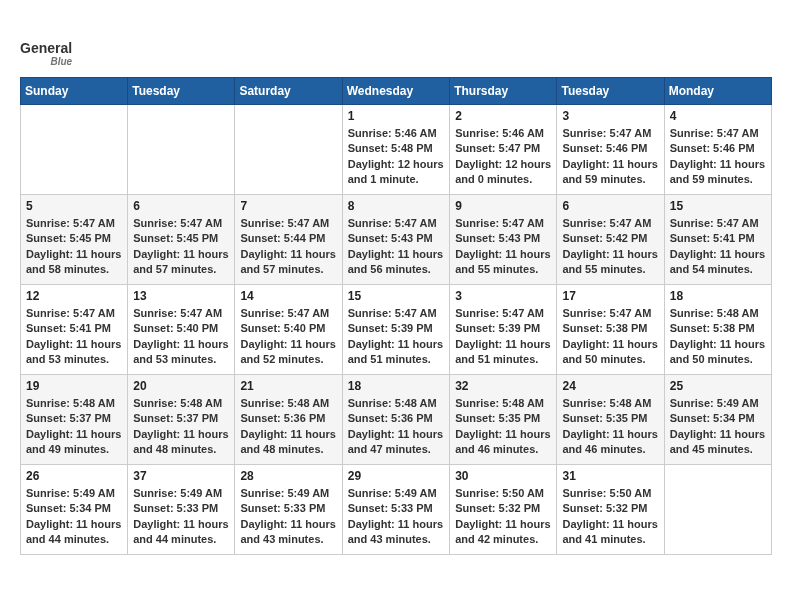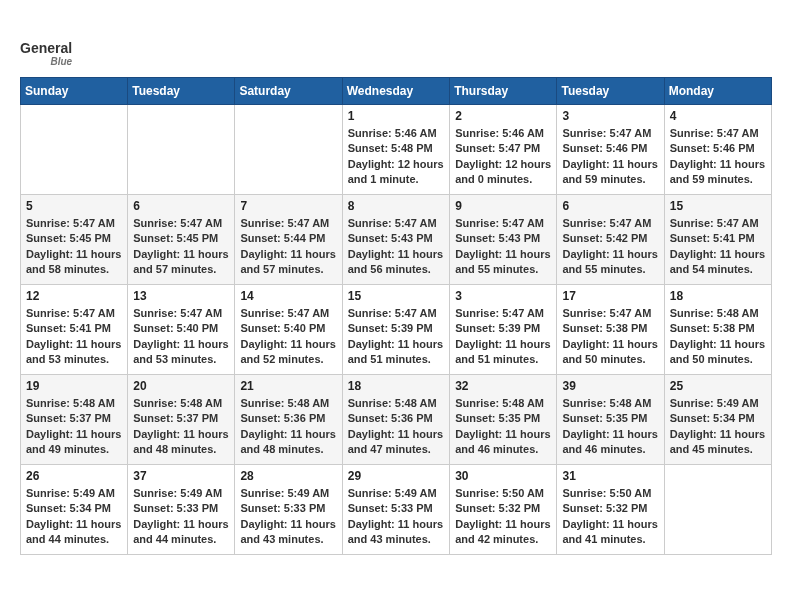--- a/index.html
+++ b/index.html
@@ -268,21 +268,21 @@
 and 47 minutes.</div>
         </td>
         <td data-name="calendar-cell">
           <div class="day-num" data-name="day-number">32</div>
           <div class="day-info" data-name="day-info" style="white-space: pre-line;">Sunrise: 5:48 AM
 Sunset: 5:35 PM
 Daylight: 11 hours
 and 46 minutes.</div>
         </td>
         <td data-name="calendar-cell">
-          <div class="day-num" data-name="day-number">39</div>
+          <div class="day-num" data-name="day-number">24</div>
           <div class="day-info" data-name="day-info" style="white-space: pre-line;">Sunrise: 5:48 AM
 Sunset: 5:35 PM
 Daylight: 11 hours
 and 46 minutes.</div>
         </td>
         <td data-name="calendar-cell">
           <div class="day-num" data-name="day-number">25</div>
           <div class="day-info" data-name="day-info" style="white-space: pre-line;">Sunrise: 5:49 AM
 Sunset: 5:34 PM
 Daylight: 11 hours

